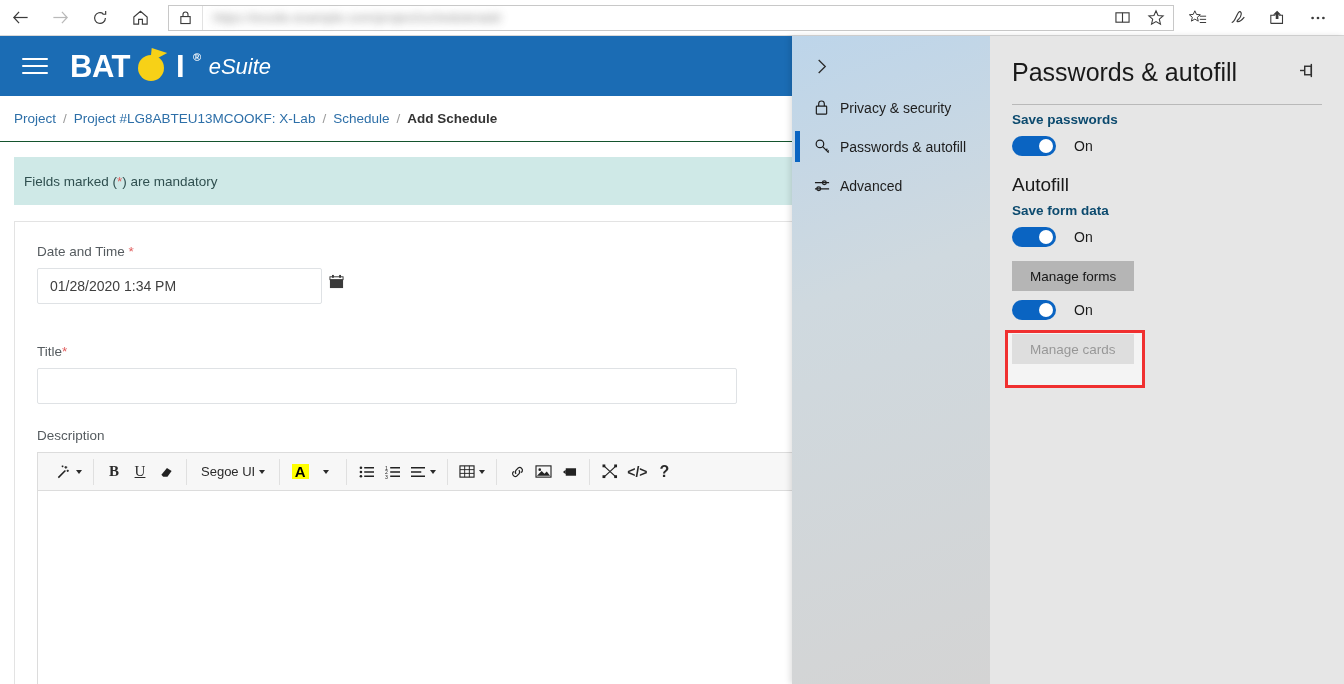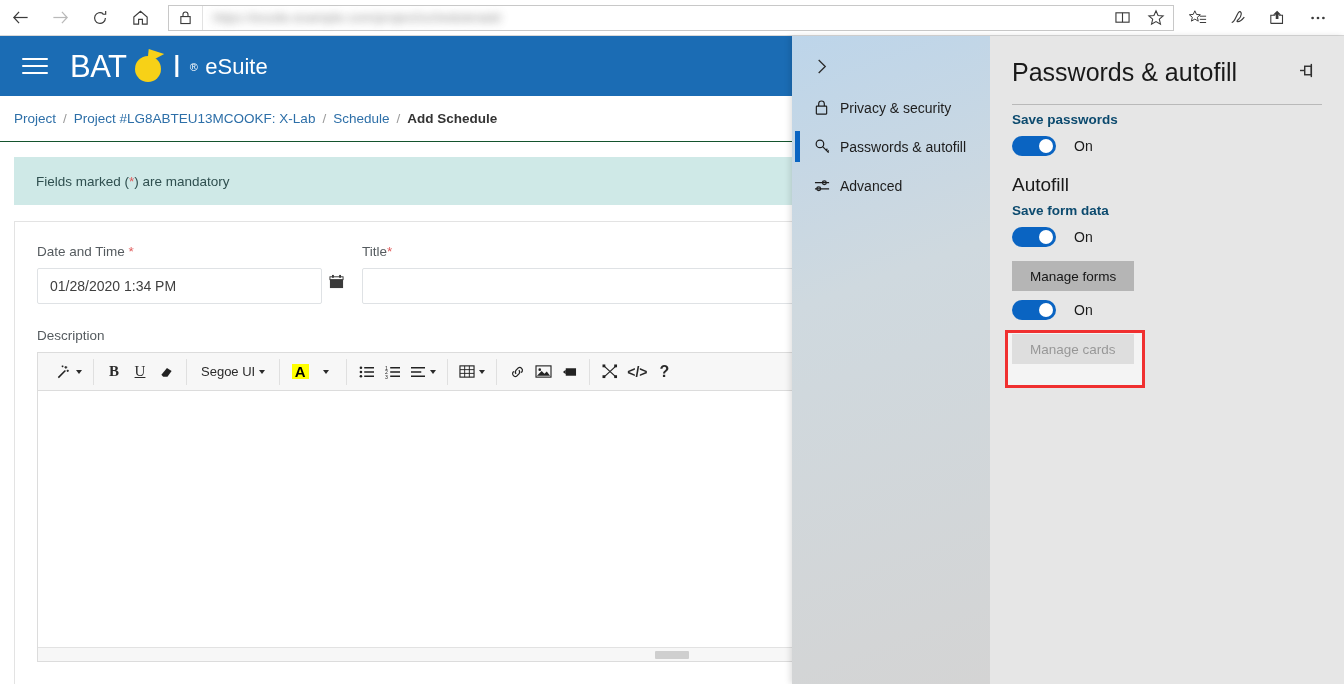--- a/index.html
+++ b/index.html
@@ -75,23 +75,23 @@
     width: 34px; height: 34px;
     display: flex; flex-direction: column; justify-content: center;
     gap: 5px; padding: 0 4px;
     margin-right: 18px;
   }
   .hamburger span {
     display: block; height: 2px; background: #ffffff; border-radius: 1px;
   }
   .logo-wrap { display: flex; align-items: flex-end; }
   .logo-mark {
-    font-size: 31px; font-weight: normal; color: #ffffff;
+    font-size: 31px; font-weight: bold; color: #ffffff;
     letter-spacing: -0.5px; line-height: 1;
-    display: flex; align-items: flex-end; gap: 8px;
+    display: flex; align-items: center; gap: 8px;
   }
   .logo-o {
     position: relative;
     width: 30px; height: 30px;
     margin: 0 0px;
     display: inline-block;
   }
   .logo-o .ball {
     position: absolute; left: 0; top: 4px;
     width: 26px; height: 26px;
@@ -102,54 +102,54 @@
     position: absolute; left: 13px; top: -3px;
     width: 0; height: 0;
     border-left: 16px solid #f7d117;
     border-bottom: 9px solid transparent;
     border-top: 5px solid transparent;
     transform: skewX(-6deg);
   }
   .logo-reg { font-size: 11px; color: #ffffff; vertical-align: super; margin-left: 1px; position: relative; top: -9px;}
   .logo-suite {
     font-size: 22px; color: #ffffff; font-weight: normal;
-    margin-left: 8px; position: relative; top: -2px;
+    margin-left: 8px; position: relative; top: -2px; font-style: italic;
   }
 
   .breadcrumb {
     height: 46px;
     display: flex; align-items: center;
     padding-left: 14px;
     font-size: 13.5px;
     border-bottom: 1px solid #14532d;
     background: #fff;
   }
   .bc-link { color: #2d6fa8; }
   .bc-sep { color: #9a9a9a; margin: 0 7px; }
   .bc-current { color: #343434; font-weight: bold; }
 
   .banner {
     margin: 15px 14px 0 14px;
     height: 48px;
     background: #cfe9e7;
     display: flex; align-items: center;
-    padding-left: 22px;
+    padding-left: 10px;
     font-size: 13.5px;
     color: #2f4f4f;
   }
   .banner .req { color: #e05c5c; }
 
   .form-card {
     margin: 16px 14px 0 14px;
     border: 1px solid #e3e3e3;
     background: #ffffff;
     height: 600px;
     padding: 22px 22px 0 22px;
   }
-  .row { display: flex; gap: 40px; }
+  .row { display: flex; gap: 40px; flex-direction: column; }
   .field { display: flex; flex-direction: column; }
   .field-dt { width: 285px; }
   .field-title { width: 700px; }
   .field-label {
     font-size: 13.5px; color: #555b5f; margin-bottom: 9px;
   }
   .field-label .req { color: #e05c5c; }
   .input-wrap { position: relative; }
   .text-input {
     width: 100%; height: 36px;

